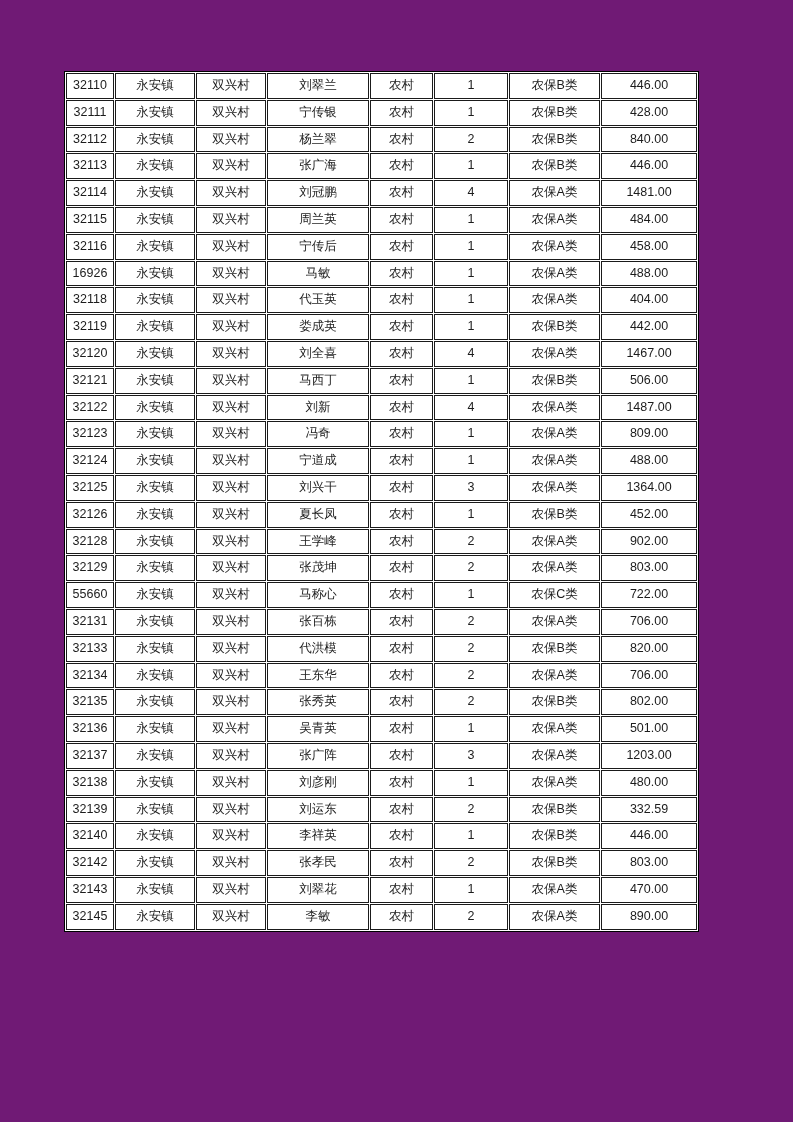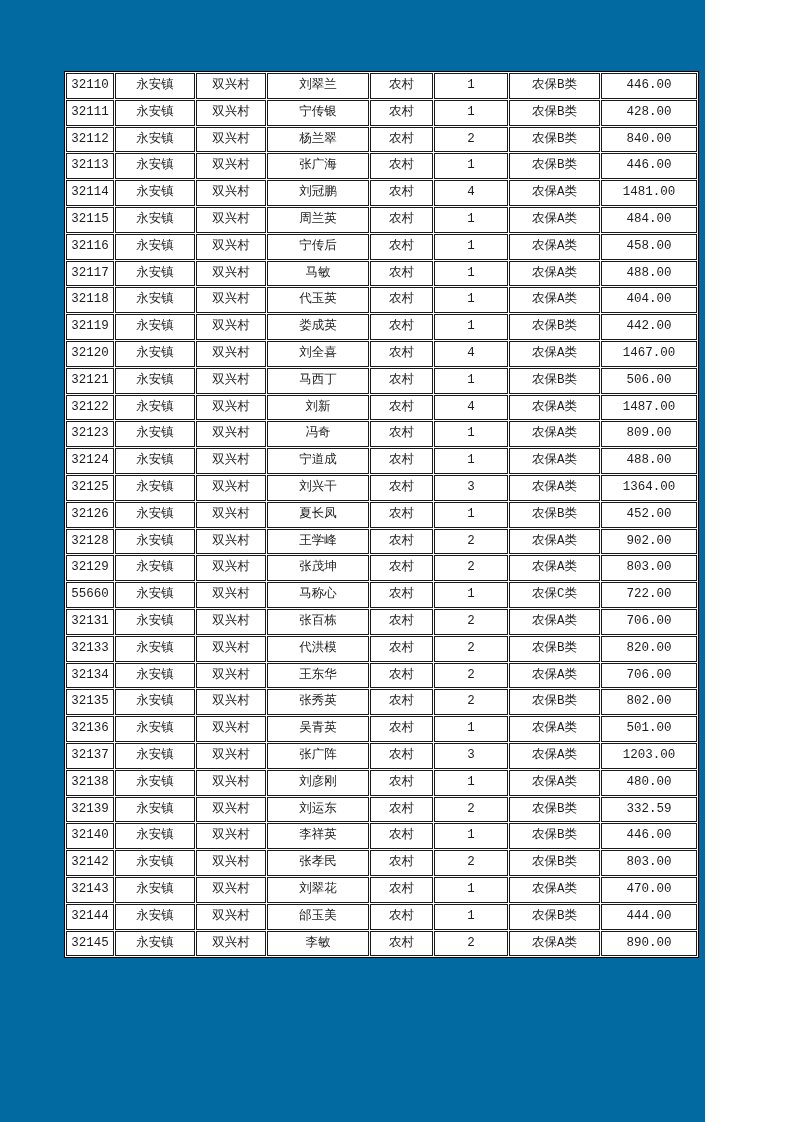--- a/index.html
+++ b/index.html
@@ -2,25 +2,25 @@
 <html><head>
 <meta charset="utf-8">
 <style>
   html, body {
     margin: 0;
     padding: 0;
     background: #ffffff;
   }
   .page {
     position: relative;
-    width: 705px;
+    width: 793px;
     height: 1122px;
-    background: #0369a1;
+    background: #701a75;
     overflow: hidden;
-    font-family: Liberation Mono, monospace;
+    font-family: Liberation Sans, sans-serif;
   }
   table.roster {
     position: absolute;
     left: 64px;
     top: 71px;
     width: 624px;
     table-layout: fixed;
     border-collapse: separate;
     border-spacing: 1px;
     border: 1px solid #000000;
@@ -127,21 +127,21 @@
           <td>32116</td>
           <td>永安镇</td>
           <td>双兴村</td>
           <td>宁传后</td>
           <td>农村</td>
           <td>1</td>
           <td>农保A类</td>
           <td>458.00</td>
         </tr>
         <tr>
-          <td>32117</td>
+          <td>16926</td>
           <td>永安镇</td>
           <td>双兴村</td>
           <td>马敏</td>
           <td>农村</td>
           <td>1</td>
           <td>农保A类</td>
           <td>488.00</td>
         </tr>
         <tr>
           <td>32118</td>
@@ -365,30 +365,20 @@
         </tr>
         <tr>
           <td>32143</td>
           <td>永安镇</td>
           <td>双兴村</td>
           <td>刘翠花</td>
           <td>农村</td>
           <td>1</td>
           <td>农保A类</td>
           <td>470.00</td>
-        </tr>
-        <tr>
-          <td>32144</td>
-          <td>永安镇</td>
-          <td>双兴村</td>
-          <td>邰玉美</td>
-          <td>农村</td>
-          <td>1</td>
-          <td>农保B类</td>
-          <td>444.00</td>
         </tr>
         <tr>
           <td>32145</td>
           <td>永安镇</td>
           <td>双兴村</td>
           <td>李敏</td>
           <td>农村</td>
           <td>2</td>
           <td>农保A类</td>
           <td>890.00</td>

